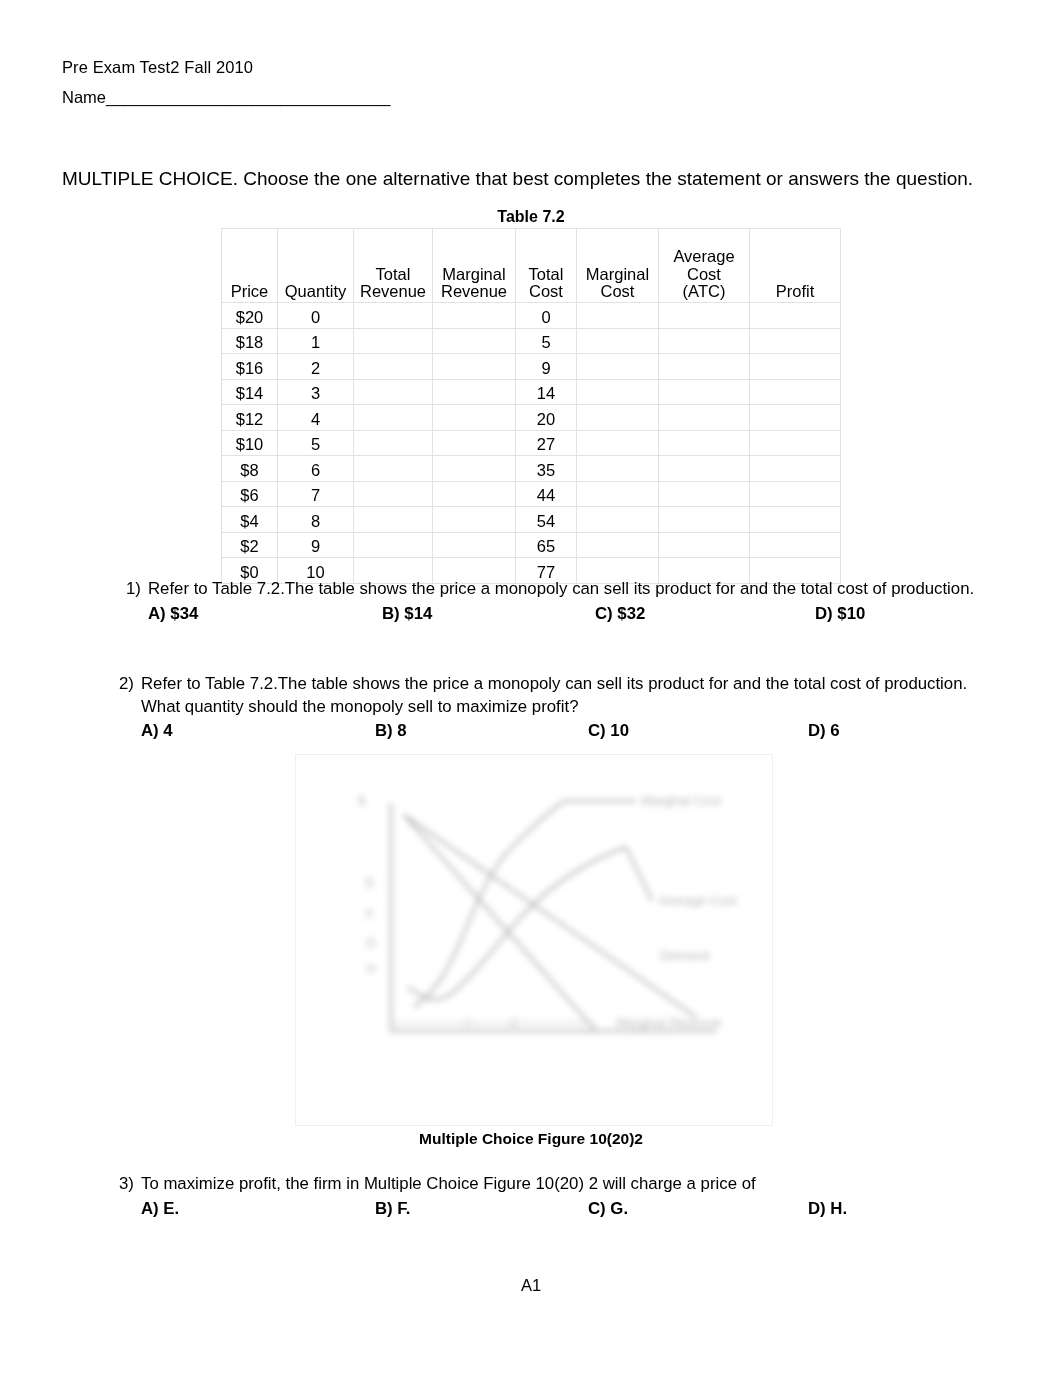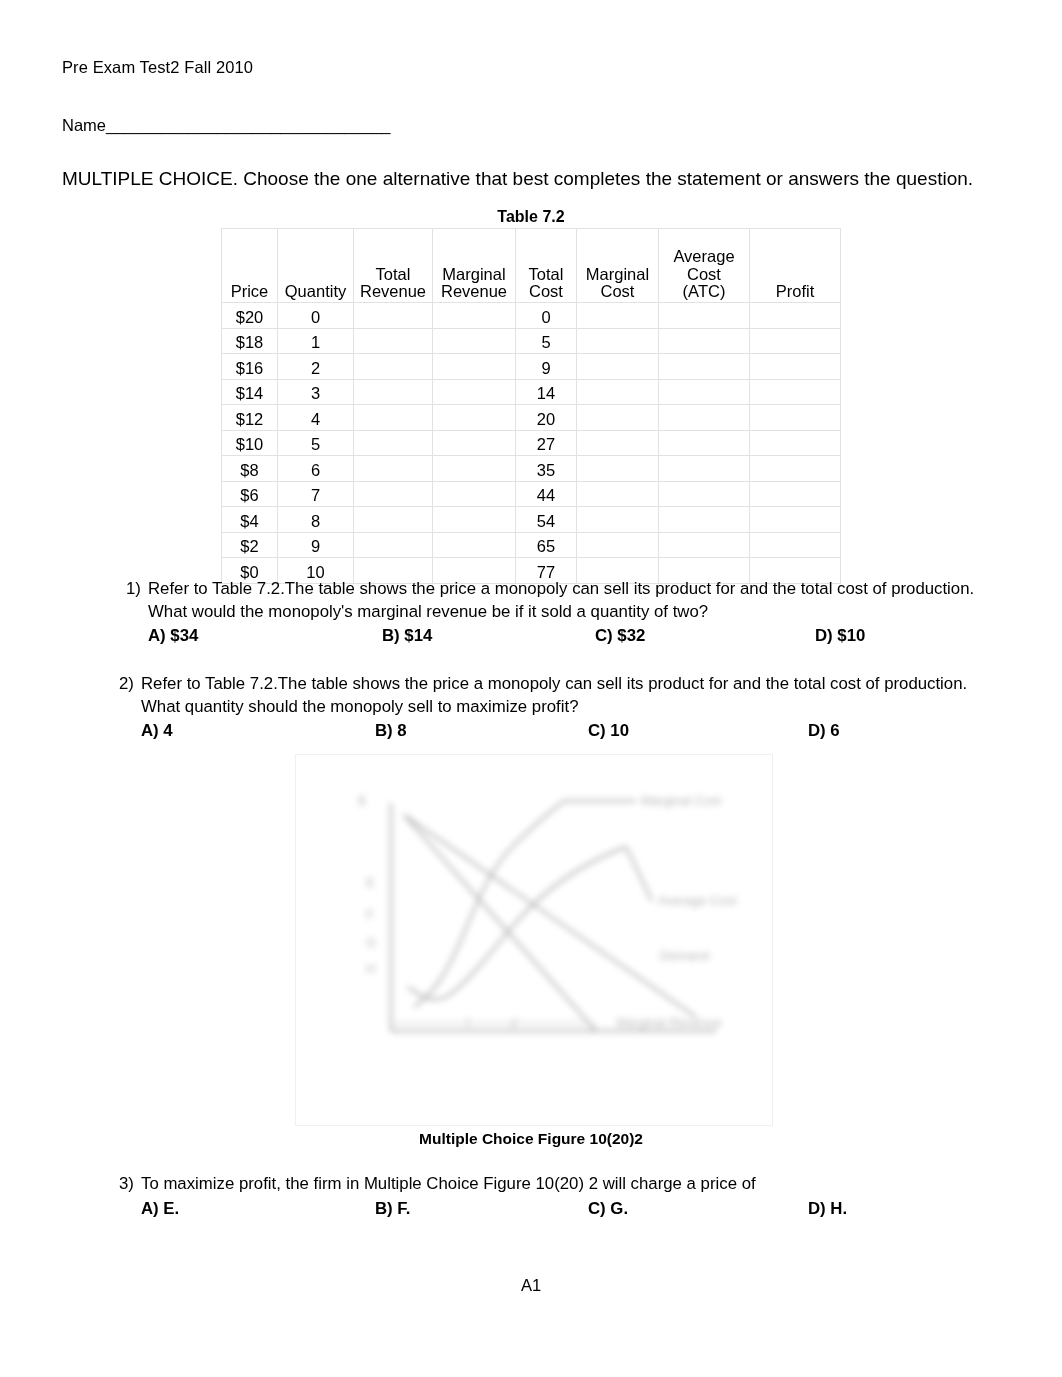--- a/index.html
+++ b/index.html
@@ -27,21 +27,21 @@
     position: absolute;
     left: 62px;
     top: 58px;
     font-size: 16.5px;
     letter-spacing: 0.1px;
     white-space: nowrap;
   }
   .name-line {
     position: absolute;
     left: 62px;
-    top: 116px;
+    top: 88px;
     font-size: 16.5px;
     white-space: nowrap;
   }
   .instruction {
     position: absolute;
     left: 62px;
     top: 168px;
     font-size: 19px;
     white-space: nowrap;
   }
@@ -341,21 +341,20 @@
             <td></td>
           </tr>
         </tbody>
     </table>
   </div>
 
   <div class="question" id="question-1">
     <span class="q-num">1)</span>
     <div class="q-body">
       <div class="q-line">Refer to Table 7.2.The table shows the price a monopoly can sell its product for and the total cost of production.</div>
-      <div class="q-line">What would the monopoly's marginal revenue be if it sold a quantity of two?</div>
     </div>
     <div class="options">
       <span class="opt a">A) $34</span>
       <span class="opt b">B) $14</span>
       <span class="opt c">C) $32</span>
       <span class="opt d">D)  $10</span>
     </div>
   </div>
 
   <div class="question" id="question-2">

